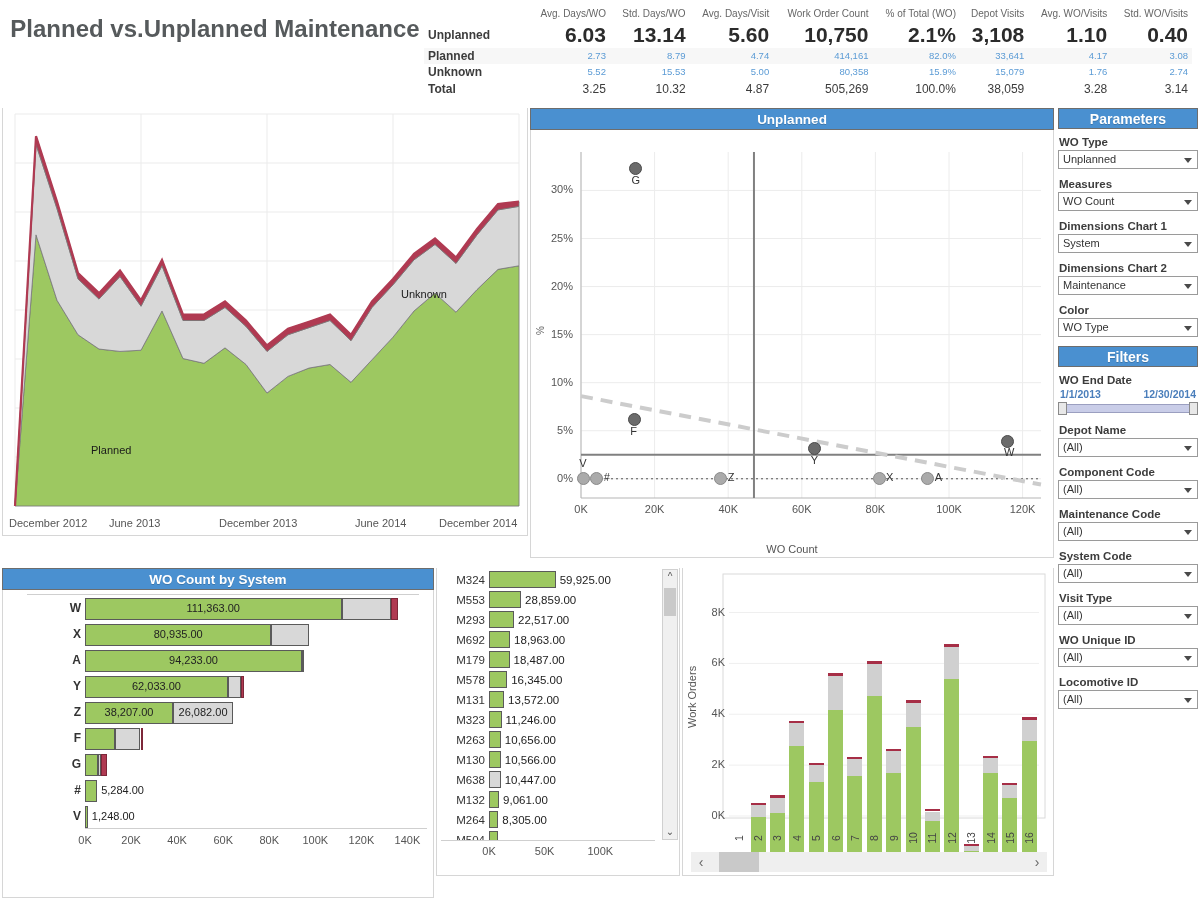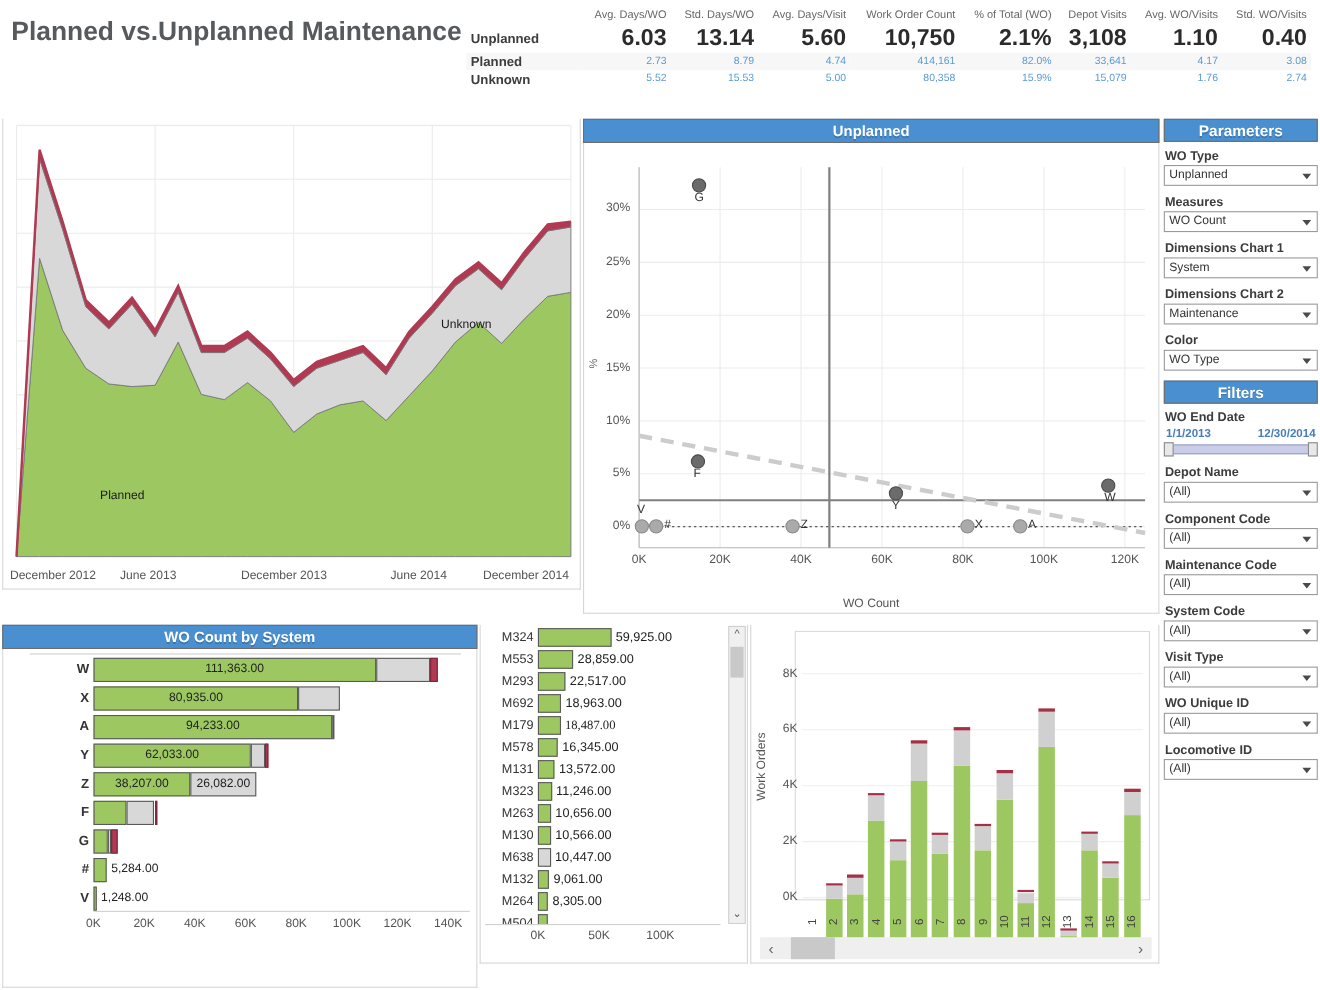--- a/index.html
+++ b/index.html
@@ -182,20 +182,31 @@
             <td class="rowhdr">Unknown</td>
             <td>5.52</td>
             <td>15.53</td>
             <td>5.00</td>
             <td>80,358</td>
             <td>15.9%</td>
             <td>15,079</td>
             <td>1.76</td>
             <td>2.74</td>
           </tr>
+          <tr class="r-total">
+            <td class="rowhdr">Total</td>
+            <td>3.25</td>
+            <td>10.32</td>
+            <td>4.87</td>
+            <td>505,269</td>
+            <td>100.0%</td>
+            <td>38,059</td>
+            <td>3.28</td>
+            <td>3.14</td>
+          </tr>
         </tbody>
     </table>
   </div>
 
   <div class="panel" id="ts">
     <div class="pbody">
       <svg id="tsvg" width="524" height="410">
           <line x1="12" y1="6" x2="516" y2="6" stroke="#ebebeb" stroke-width="1"></line>
           <line x1="12" y1="55" x2="516" y2="55" stroke="#ebebeb" stroke-width="1"></line>
           <line x1="12" y1="104" x2="516" y2="104" stroke="#ebebeb" stroke-width="1"></line>
@@ -390,21 +401,21 @@
               <div class="mval" style="left: 81.0624px;">22,517.00</div>
             </div>
             <div class="mrow" style="top: 62px; width: 100%;">
               <div class="mlabel">M692</div>
               <div class="mbar" style="width: 21.1066px;"></div>
               <div class="mval" style="left: 77.1066px;">18,963.00</div>
             </div>
             <div class="mrow" style="top: 82px; width: 100%;">
               <div class="mlabel">M179</div>
               <div class="mbar" style="width: 20.5768px;"></div>
-              <div class="mval" style="left: 76.5768px; font-family: Liberation Serif, serif;">18,487.00</div>
+              <div class="mval" style="left: 76.5768px;">18,487.00</div>
             </div>
             <div class="mrow" style="top: 102px; width: 100%;">
               <div class="mlabel">M578</div>
               <div class="mbar" style="width: 18.1927px;"></div>
               <div class="mval" style="left: 74.1927px;">16,345.00</div>
             </div>
             <div class="mrow" style="top: 122px; width: 100%;">
               <div class="mlabel">M131</div>
               <div class="mbar" style="width: 15.1062px;"></div>
               <div class="mval" style="left: 71.1062px;">13,572.00</div>

